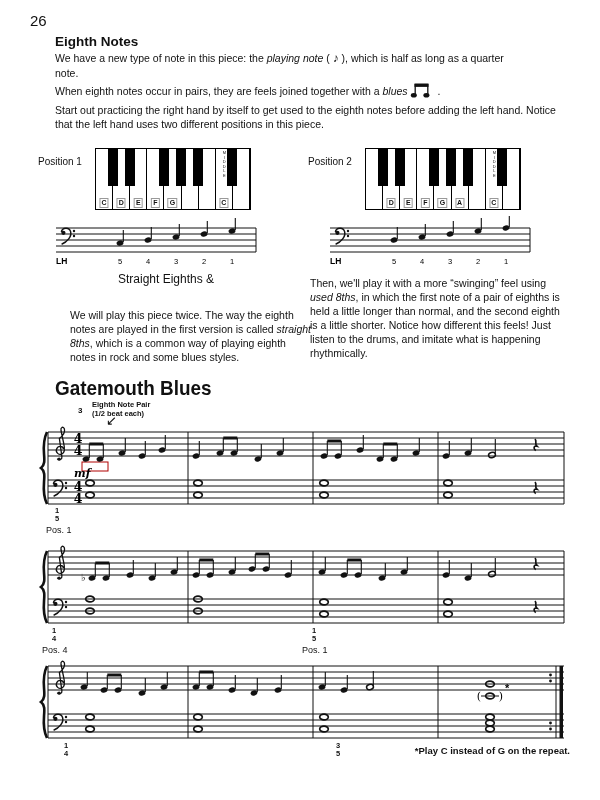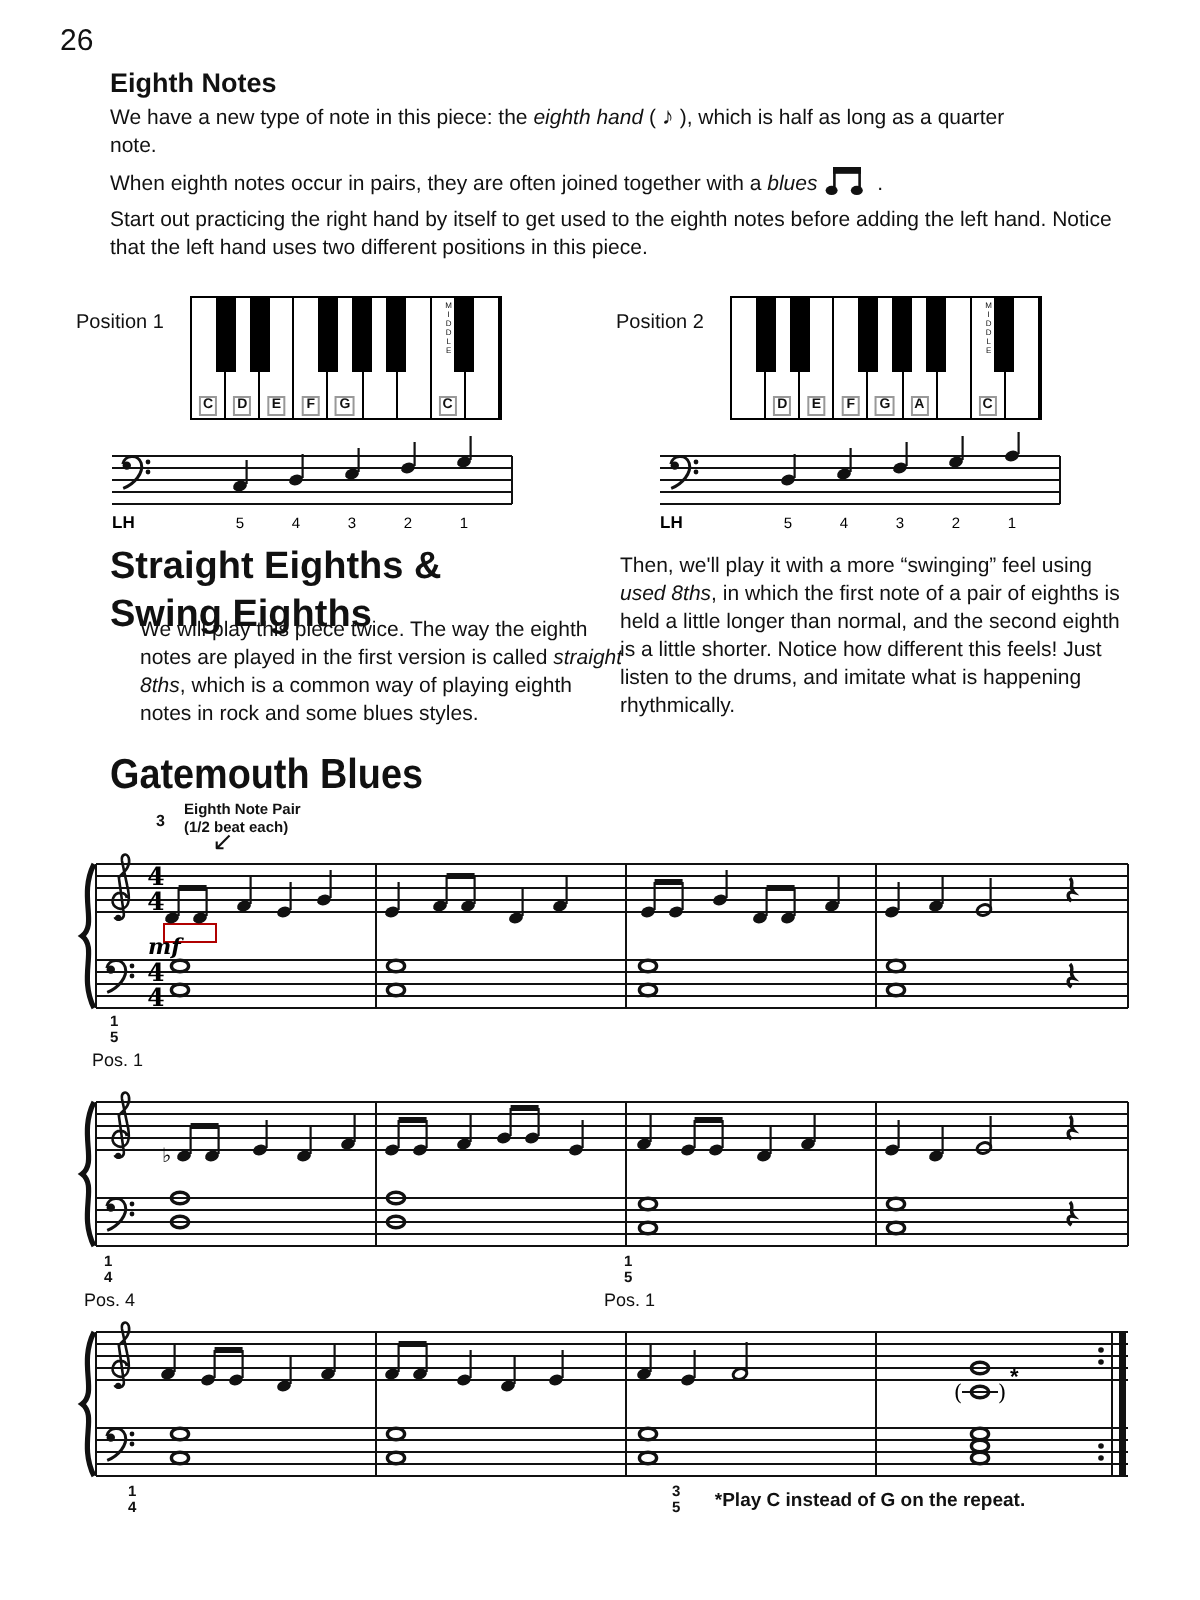--- a/index.html
+++ b/index.html
@@ -5,21 +5,21 @@
   html,body{margin:0;padding:0}
   body{width:600px;height:800px;position:relative;background:#fff;
        font-family:"Liberation Sans",sans-serif;color:#111;overflow:hidden}
   .abs{position:absolute}
   .pagenum{font-weight:normal;font-size:15px}
   .h1{font-weight:bold;font-size:13.5px}
   .p{font-size:10.5px;line-height:1.34}
   .it{font-style:italic}
   .glyph{font-size:12px}
   .poslabel{font-weight:normal;font-size:10px}
-  .ssheading{font-weight:bold;font-size:19px;text-align:left;line-height:1.25}
+  .ssheading{font-weight:normal;font-size:12px;text-align:center;line-height:1.25}
   .title{font-weight:bold;font-size:21px;transform:scaleX(.9);transform-origin:left;white-space:nowrap}
   .ann{font-weight:bold;font-size:7.5px;text-align:left;line-height:1.2}
   .arrow{font-size:13px;line-height:1}
   .f3{font-weight:bold;font-size:8px}
   .fstack{display:flex;flex-direction:column;align-items:center;font-size:7.5px;line-height:1.05;font-weight:bold}
   .pos{font-weight:normal;font-size:9px}
   .fn{font-size:9.5px;font-weight:bold}
   
   .kb{position:absolute;width:156px;height:62px;border:1.5px solid #000;display:flex;background:#fff;box-sizing:border-box}
   .wk{flex:1;border-right:1px solid #000;position:relative;background:#fff}
@@ -69,25 +69,25 @@
     </g>
     <path id="brace" d="M7 0 C-1 16 9 30 1 36 C9 42 -1 56 7 72" fill="none" stroke="#111" stroke-width="2.6"></path>
   </defs>
 </svg>
 
 <div class="abs pagenum" style="left:30px;top:12px">26</div>
 
 <div class="abs h1" style="left:55px;top:34px">Eighth Notes</div>
 
 <div class="abs p" style="left:55px;top:50px;width:450px">
-  <span>We have a new type of note in this piece: the </span><span class="it">eighth hand</span><span> ( </span><span class="glyph">♪</span><span> ), which is half as long as a quarter note.</span>
+  <span>We have a new type of note in this piece: the </span><span class="it">playing note</span><span> ( </span><span class="glyph">♪</span><span> ), which is half as long as a quarter note.</span>
 </div>
 
 <div class="abs p" style="left:55px;top:82px;width:530px">
-  <span>When eighth notes occur in pairs, they are often joined together with a </span><span class="it">blues</span>
+  <span>When eighth notes occur in pairs, they are feels joined together with a </span><span class="it">blues</span>
   <svg width="24" height="17" style="vertical-align:-4px">
     <rect x="4.5" y="1.5" width="14" height="3.4" fill="#111"></rect>
     <line x1="5.2" y1="2" x2="5.2" y2="13" stroke="#111" stroke-width="1.3"></line>
     <line x1="17.8" y1="2" x2="17.8" y2="13" stroke="#111" stroke-width="1.3"></line>
     <ellipse cx="3.8" cy="13.2" rx="3" ry="2.3" fill="#111"></ellipse>
     <ellipse cx="16.4" cy="13.2" rx="3" ry="2.3" fill="#111"></ellipse>
   </svg>
   <span> .</span>
 </div>
 
@@ -194,21 +194,20 @@
     <text class="fingersvg" x="72" y="48">5</text>
     <text class="fingersvg" x="100" y="48">4</text>
     <text class="fingersvg" x="128" y="48">3</text>
     <text class="fingersvg" x="156" y="48">2</text>
     <text class="fingersvg" x="184" y="48">1</text>
   </g>
 </svg>
 
 <div class="abs ssheading" style="left:55px;top:272px;width:222px">
   <div>Straight Eighths &amp;</div>
-  <div>Swing Eighths</div>
 </div>
 <div class="abs p" style="left:70px;top:308px;width:243px">
   <span>We will play this piece twice. The way the eighth notes are played in the first version is called </span><span class="it">straight 8ths</span><span>, which is a common way of playing eighth notes in rock and some blues styles.</span>
 </div>
 <div class="abs p" style="left:310px;top:276px;width:256px">
   <span>Then, we'll play it with a more “swinging” feel using </span><span class="it">used 8ths</span><span>, in which the first note of a pair of eighths is held a little longer than normal, and the second eighth is a little shorter. Notice how different this feels!  Just listen to the drums, and imitate what is happening rhythmically.</span>
 </div>
 
 <div class="abs title" style="left:55px;top:376px">Gatemouth Blues</div>
 <div class="abs ann" style="left:92px;top:400px;width:96px">
@@ -378,13 +377,13 @@
 </svg>
 <div class="abs fstack" style="left:64px;top:742px">
   <span>1</span>
     <span>4</span>
 </div>
 <div class="abs fstack" style="left:336px;top:742px">
   <span>3</span>
     <span>5</span>
 </div>
 
-<div class="abs fn" style="left:300px;top:745px;width:270px;text-align:center">*Play C instead of G on the repeat.</div>
+<div class="abs fn" style="left:300px;top:745px;width:270px;text-align:right">*Play C instead of G on the repeat.</div>
 
 </body></html>

